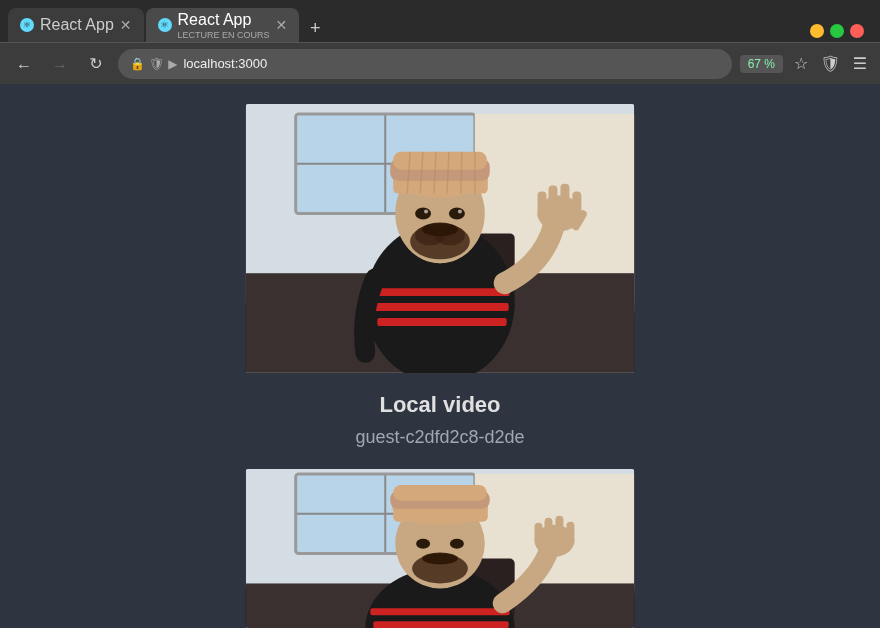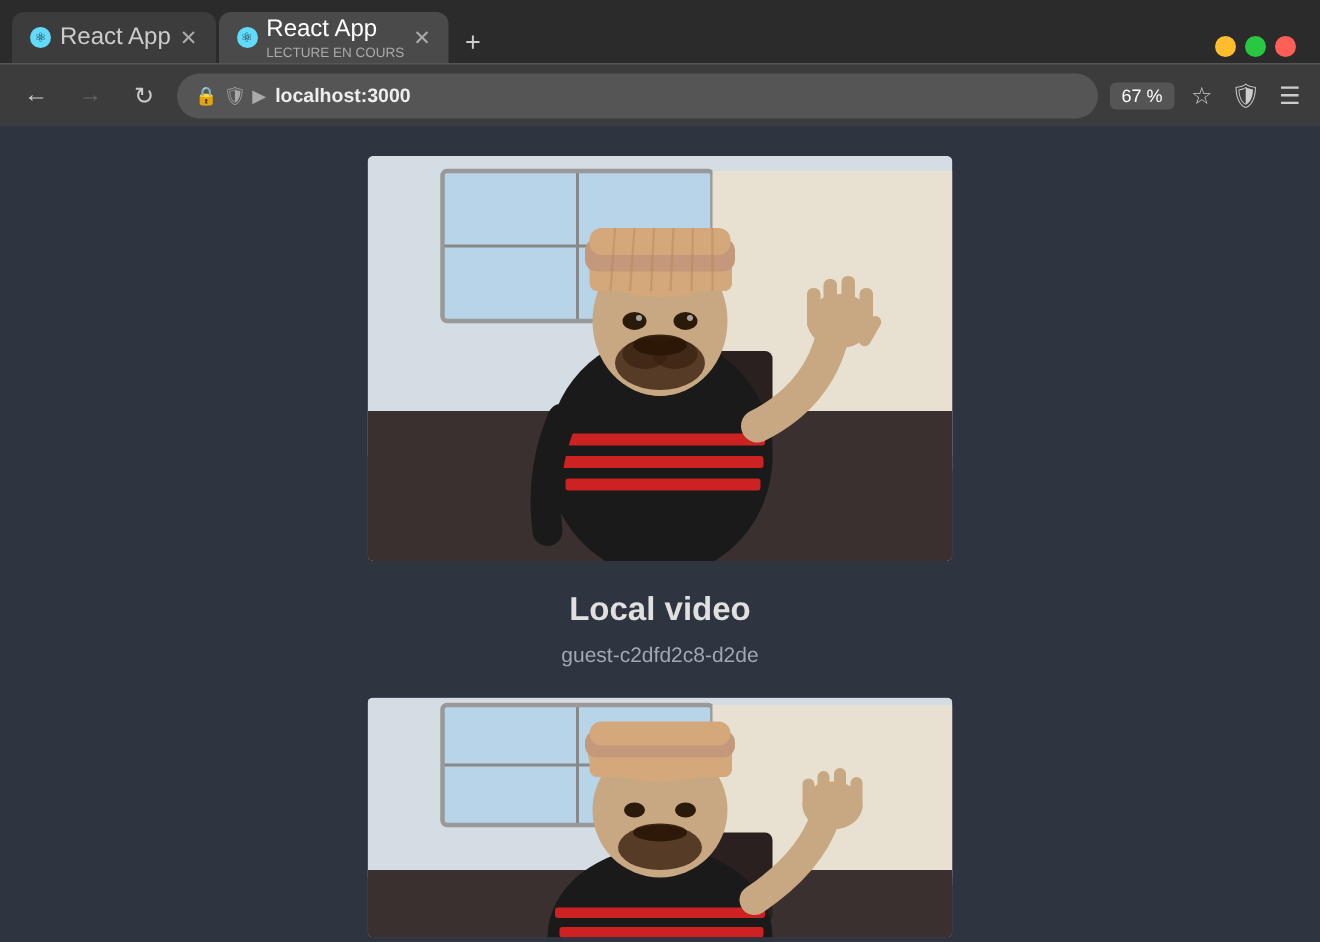--- a/index.html
+++ b/index.html
@@ -168,26 +168,25 @@
       align-items: center;
       gap: 4px;
       color: #aaa;
       font-size: 12px;
     }
 
     .address-text {
       flex: 1;
       color: #eee;
       font-size: 13px;
-      font-weight: bold;
     }
 
     .zoom-badge {
       background: #555;
-      color: #ffffff;
+      color: #86efac;
       font-size: 12px;
       padding: 2px 8px;
       border-radius: 4px;
     }
 
     .toolbar-icons {
       display: flex;
       align-items: center;
       gap: 6px;
       color: #ccc;
@@ -225,21 +224,21 @@
     .video-label {
       color: #e0e0e0;
       font-size: 22px;
       font-weight: bold;
       margin-top: 18px;
       text-align: center;
     }
 
     .video-id {
       color: #a0a8b0;
-      font-size: 14px;
+      font-size: 18px;
       margin-top: 8px;
       text-align: center;
     }
 
     .video-container-2 {
       width: 390px;
       height: 160px;
       background: #1a1a2e;
       border-radius: 4px;
       overflow: hidden;

